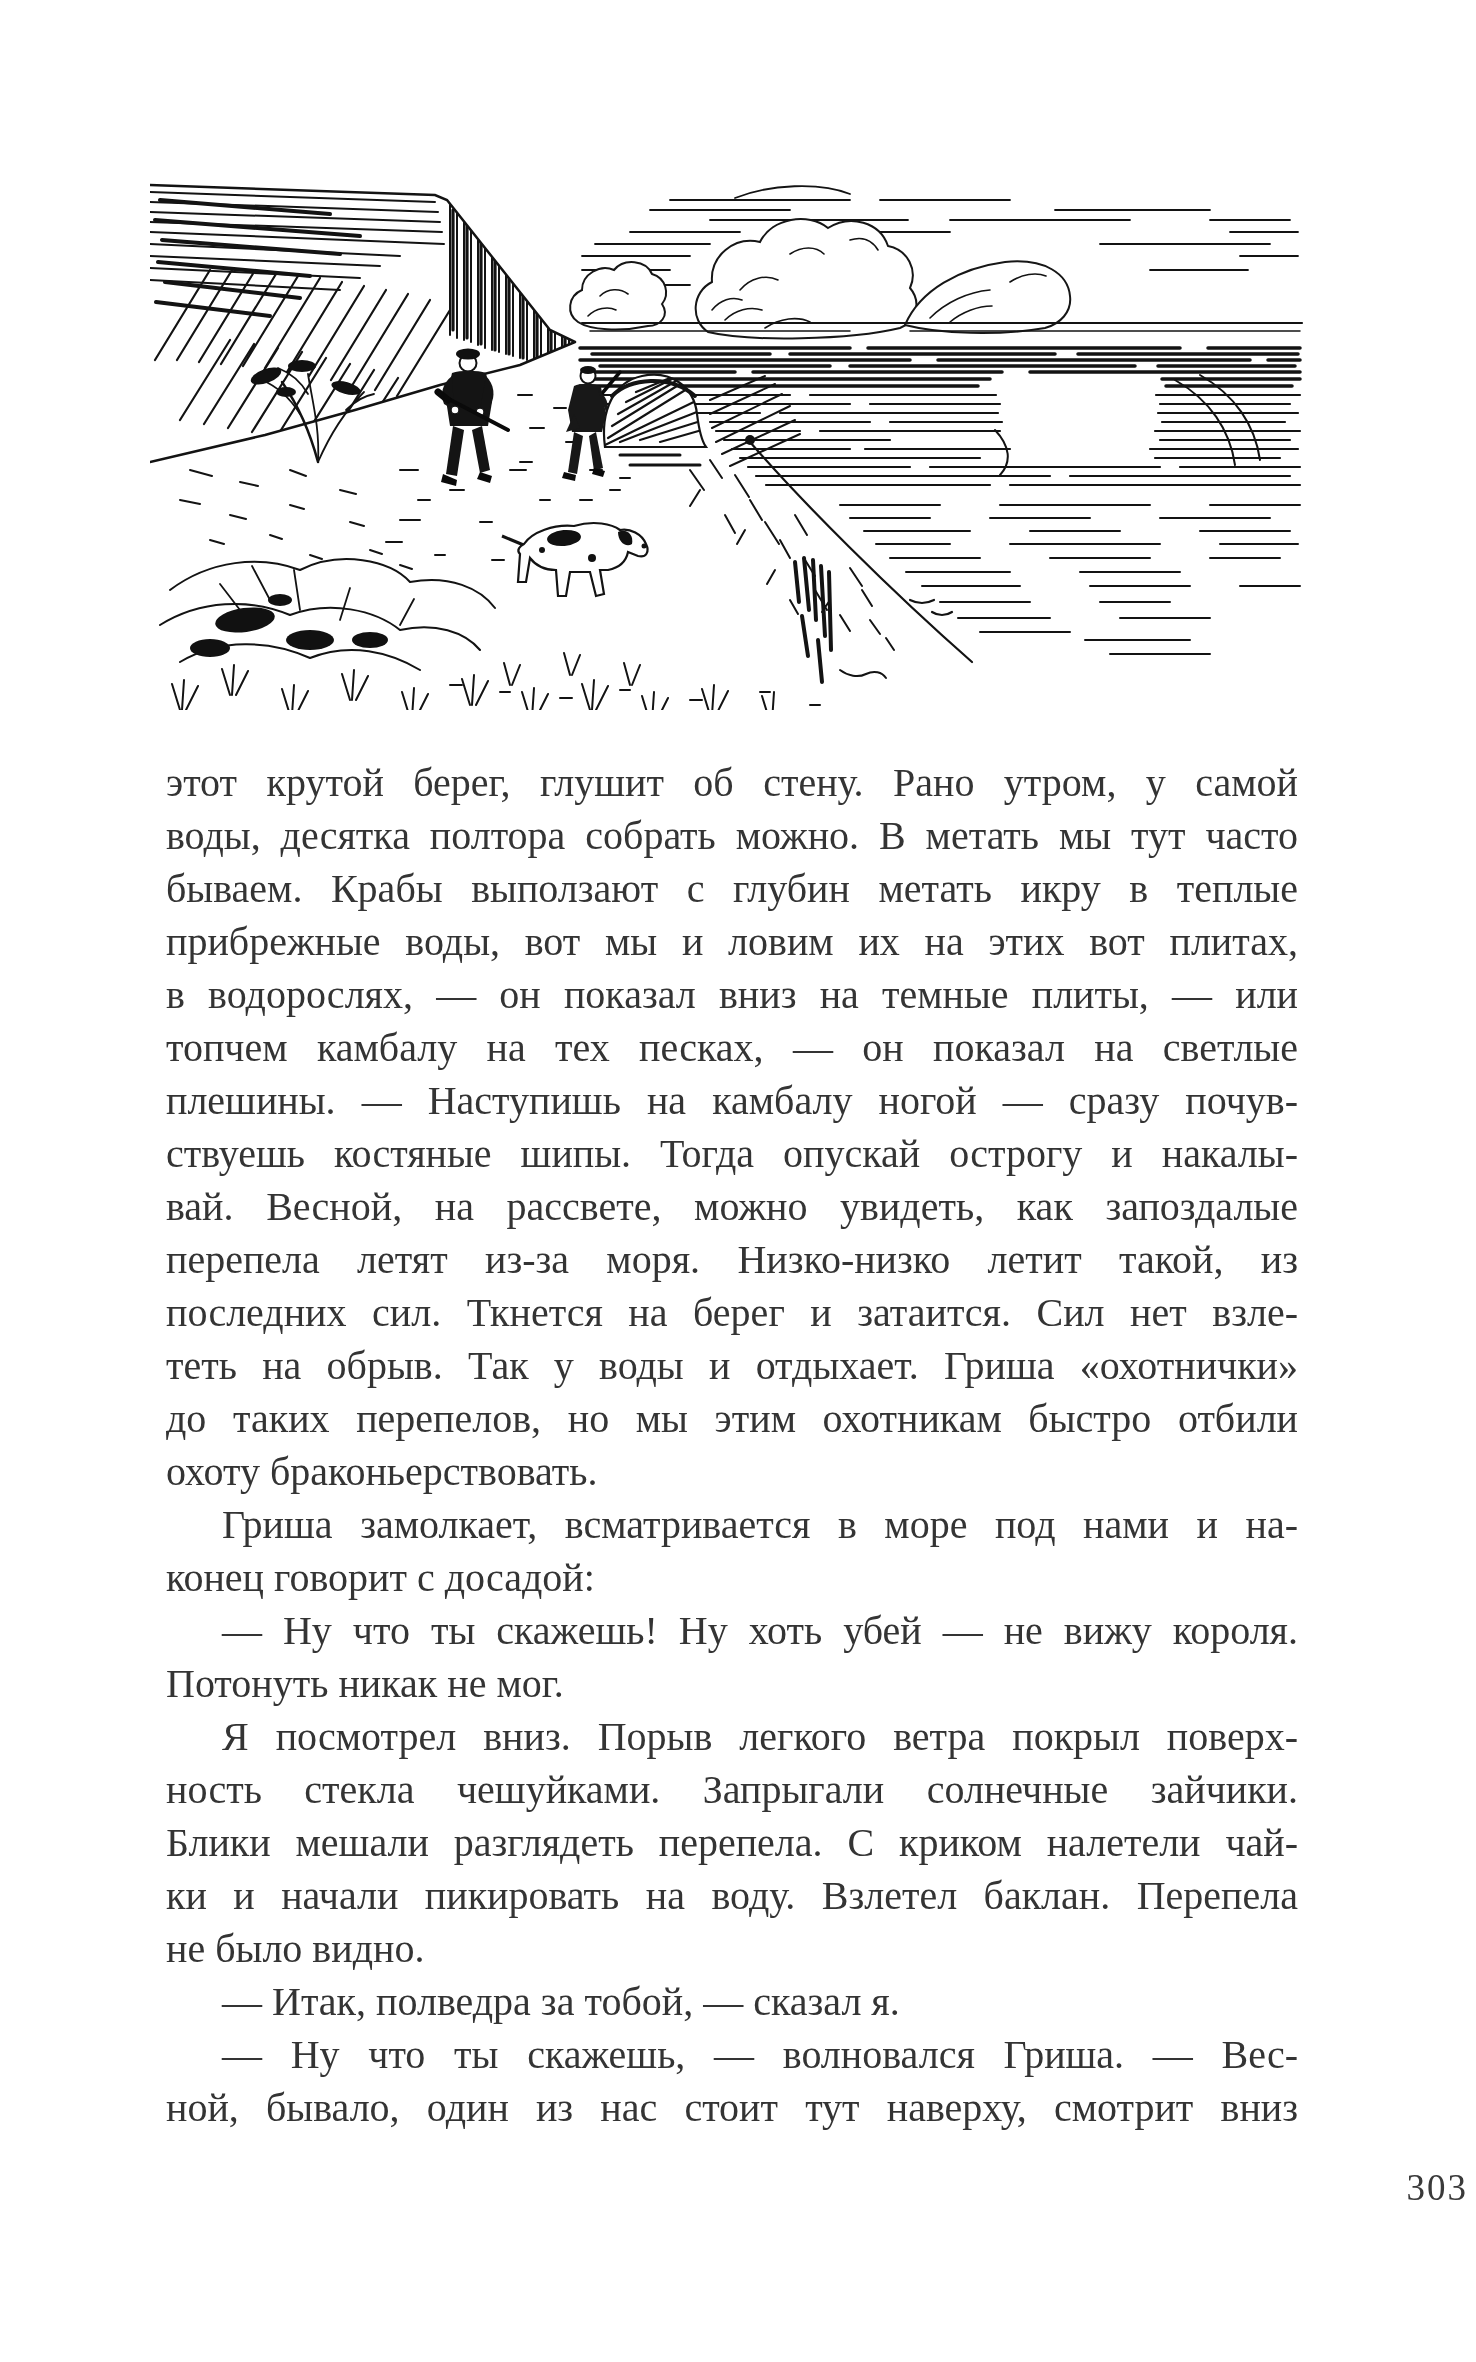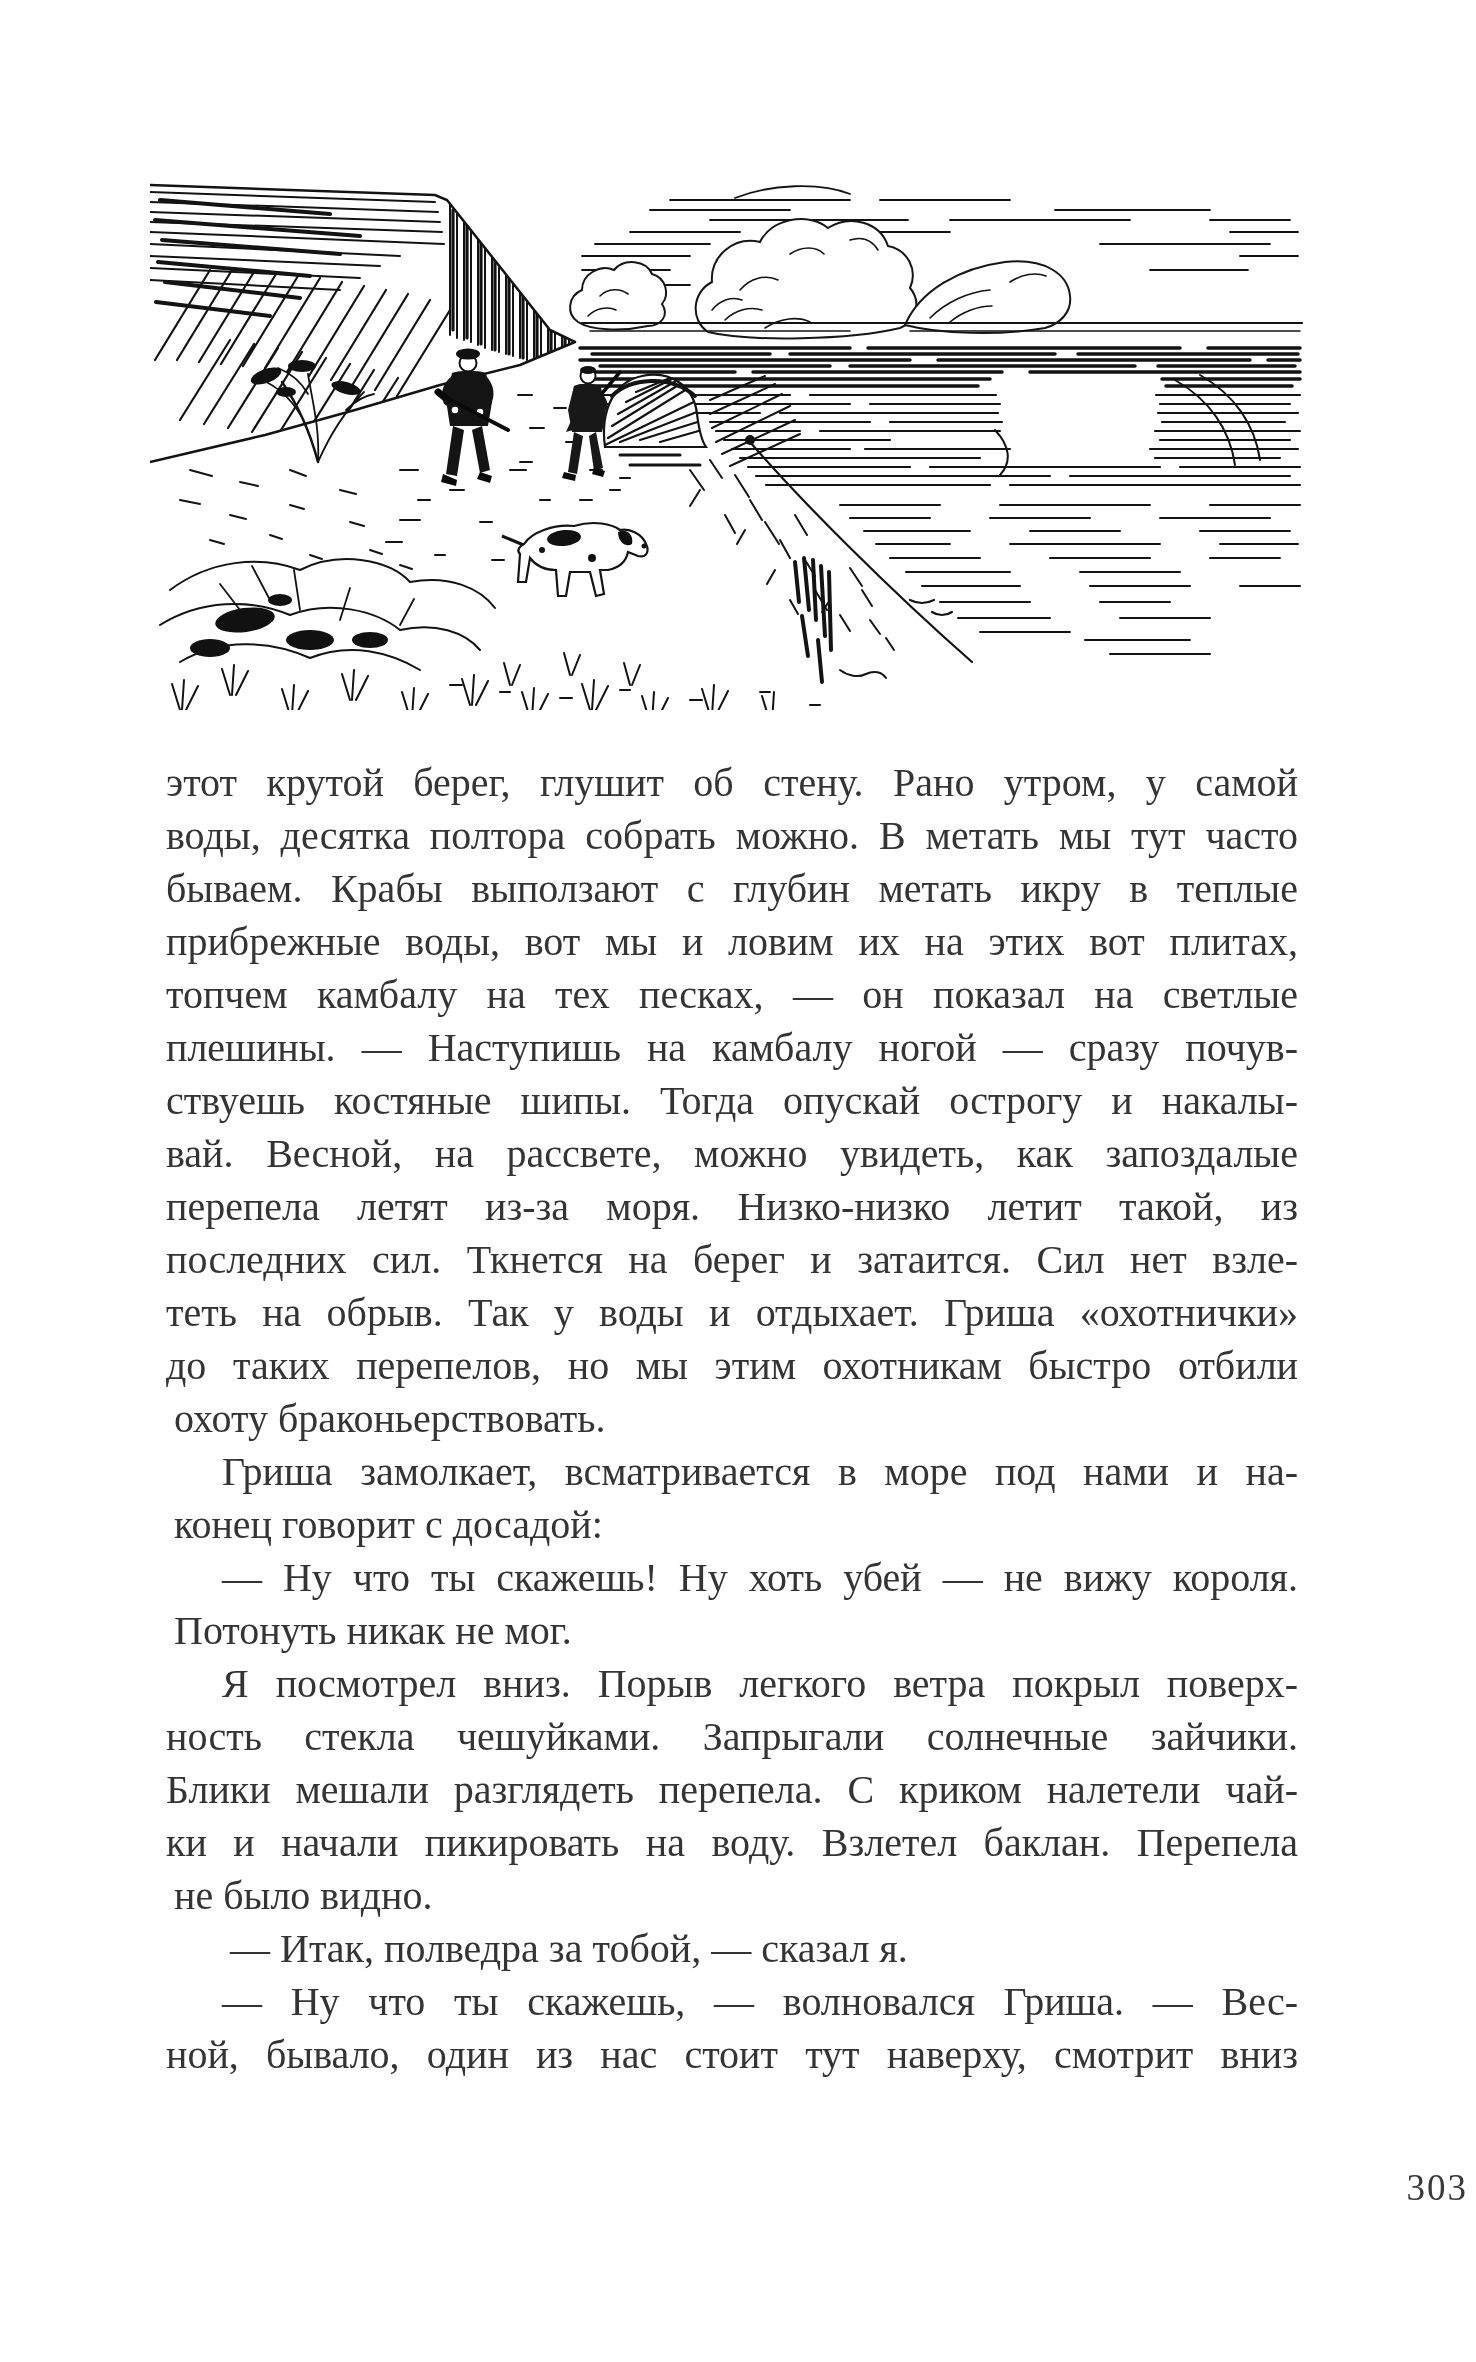--- a/index.html
+++ b/index.html
@@ -21,21 +21,21 @@
     position:absolute;left:166px;top:756px;width:1132px;
     font-size:40px;line-height:53px;
     color:#343434;
   }
   .line{
     height:53px;overflow:hidden;
     text-align:justify;
     text-align-last:justify;
     -moz-text-align-last:justify;
   }
-  .line.no-stretch{text-align-last:left;margin-left:8px;-moz-text-align-last:left;}
+  .line.no-stretch{text-align-last:left;-moz-text-align-last:left;}
   .line.indent{text-indent:56px;}
   .page-number{
     position:absolute;top:2166px;left:4px;width:1464px;
     text-align:right;font-size:37px;color:#3a3a3a;
     letter-spacing:2px;
   }
 </style>
 </head>
 <body>
 
@@ -264,20 +264,21 @@
         </g>
       </g>
     </svg>
   </figure>
 
   <main class="text-block">
       <div class="line">этот крутой берег, глушит об стену. Рано утром, у самой</div>
       <div class="line">воды, десятка полтора собрать можно. В метать мы тут часто</div>
       <div class="line">бываем. Крабы выползают с глубин метать икру в теплые</div>
       <div class="line">прибрежные воды, вот мы и ловим их на этих вот плитах,</div>
+      <div class="line">в водорослях, — он показал вниз на темные плиты, — или</div>
       <div class="line">топчем камбалу на тех песках, — он показал на светлые</div>
       <div class="line">плешины. — Наступишь на камбалу ногой — сразу почув-</div>
       <div class="line">ствуешь костяные шипы. Тогда опускай острогу и накалы-</div>
       <div class="line">вай. Весной, на рассвете, можно увидеть, как запоздалые</div>
       <div class="line">перепела летят из-за моря. Низко-низко летит такой, из</div>
       <div class="line">последних сил. Ткнется на берег и затаится. Сил нет взле-</div>
       <div class="line">теть на обрыв. Так у воды и отдыхает. Гриша «охотнички»</div>
       <div class="line">до таких перепелов, но мы этим охотникам быстро отбили</div>
       <div class="line no-stretch">охоту браконьерствовать.</div>
       <div class="line indent">Гриша замолкает, всматривается в море под нами и на-</div>

